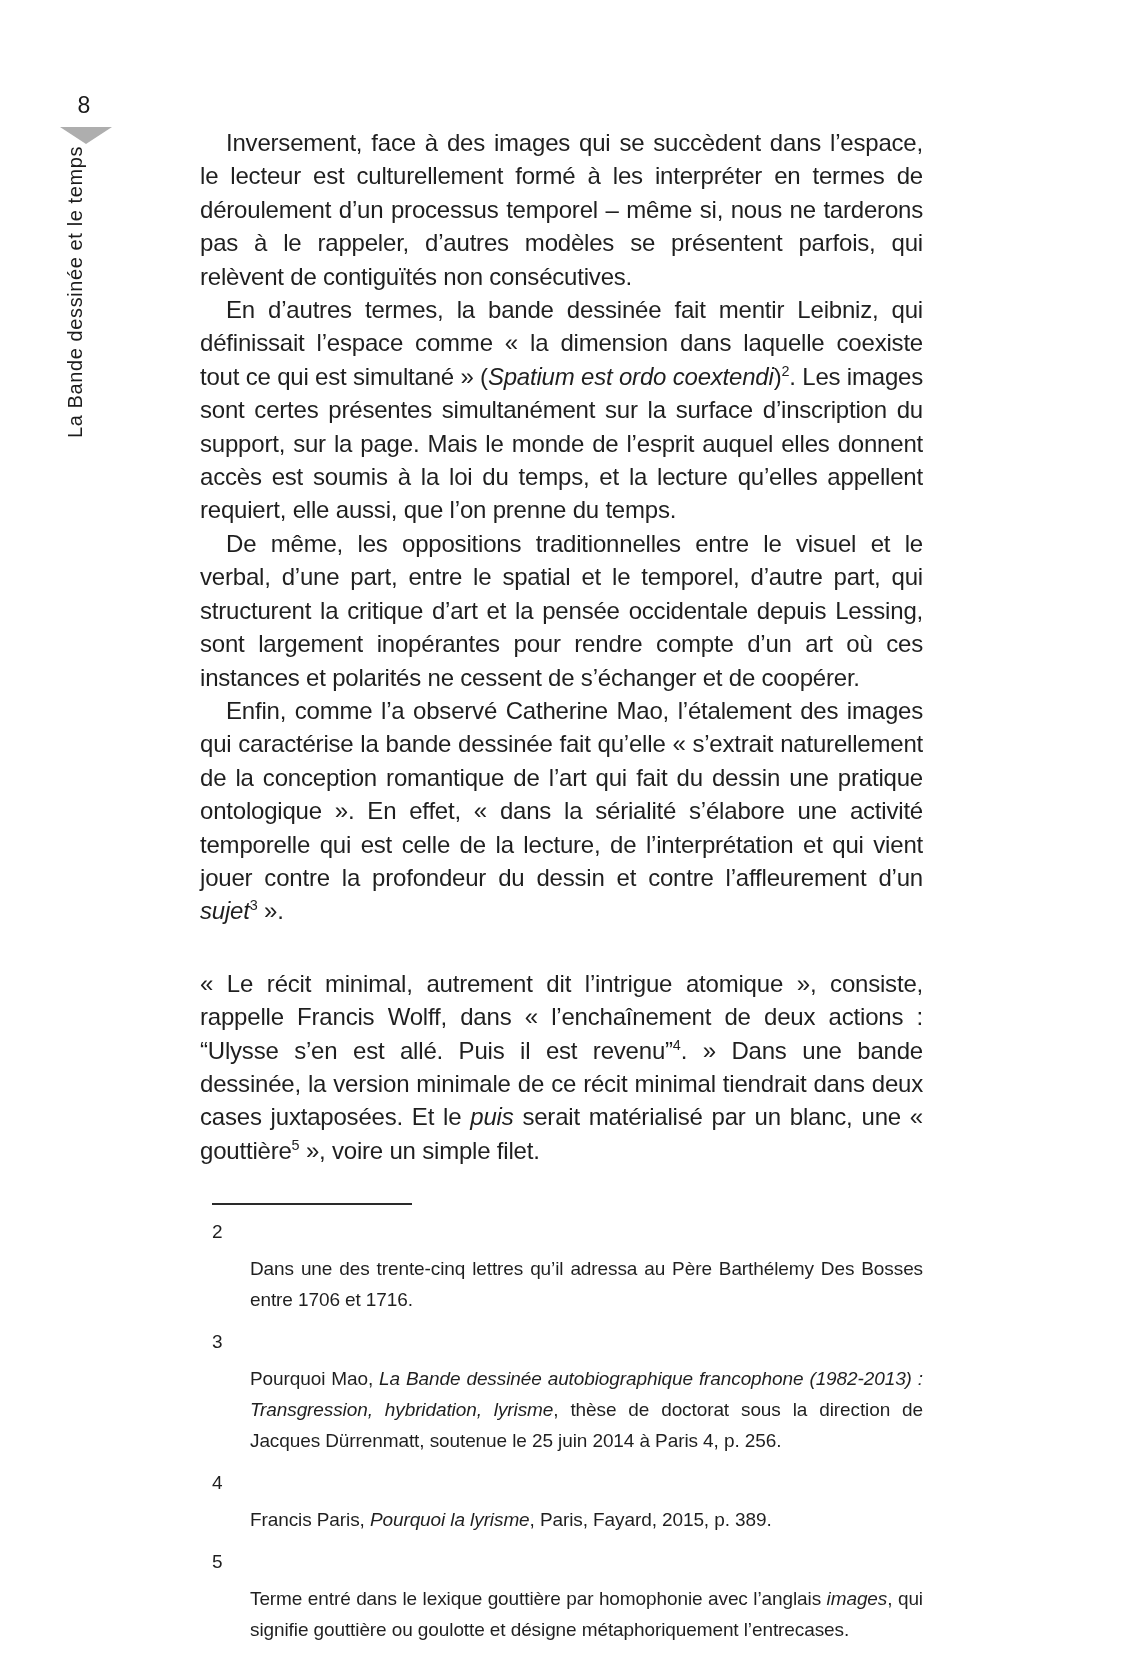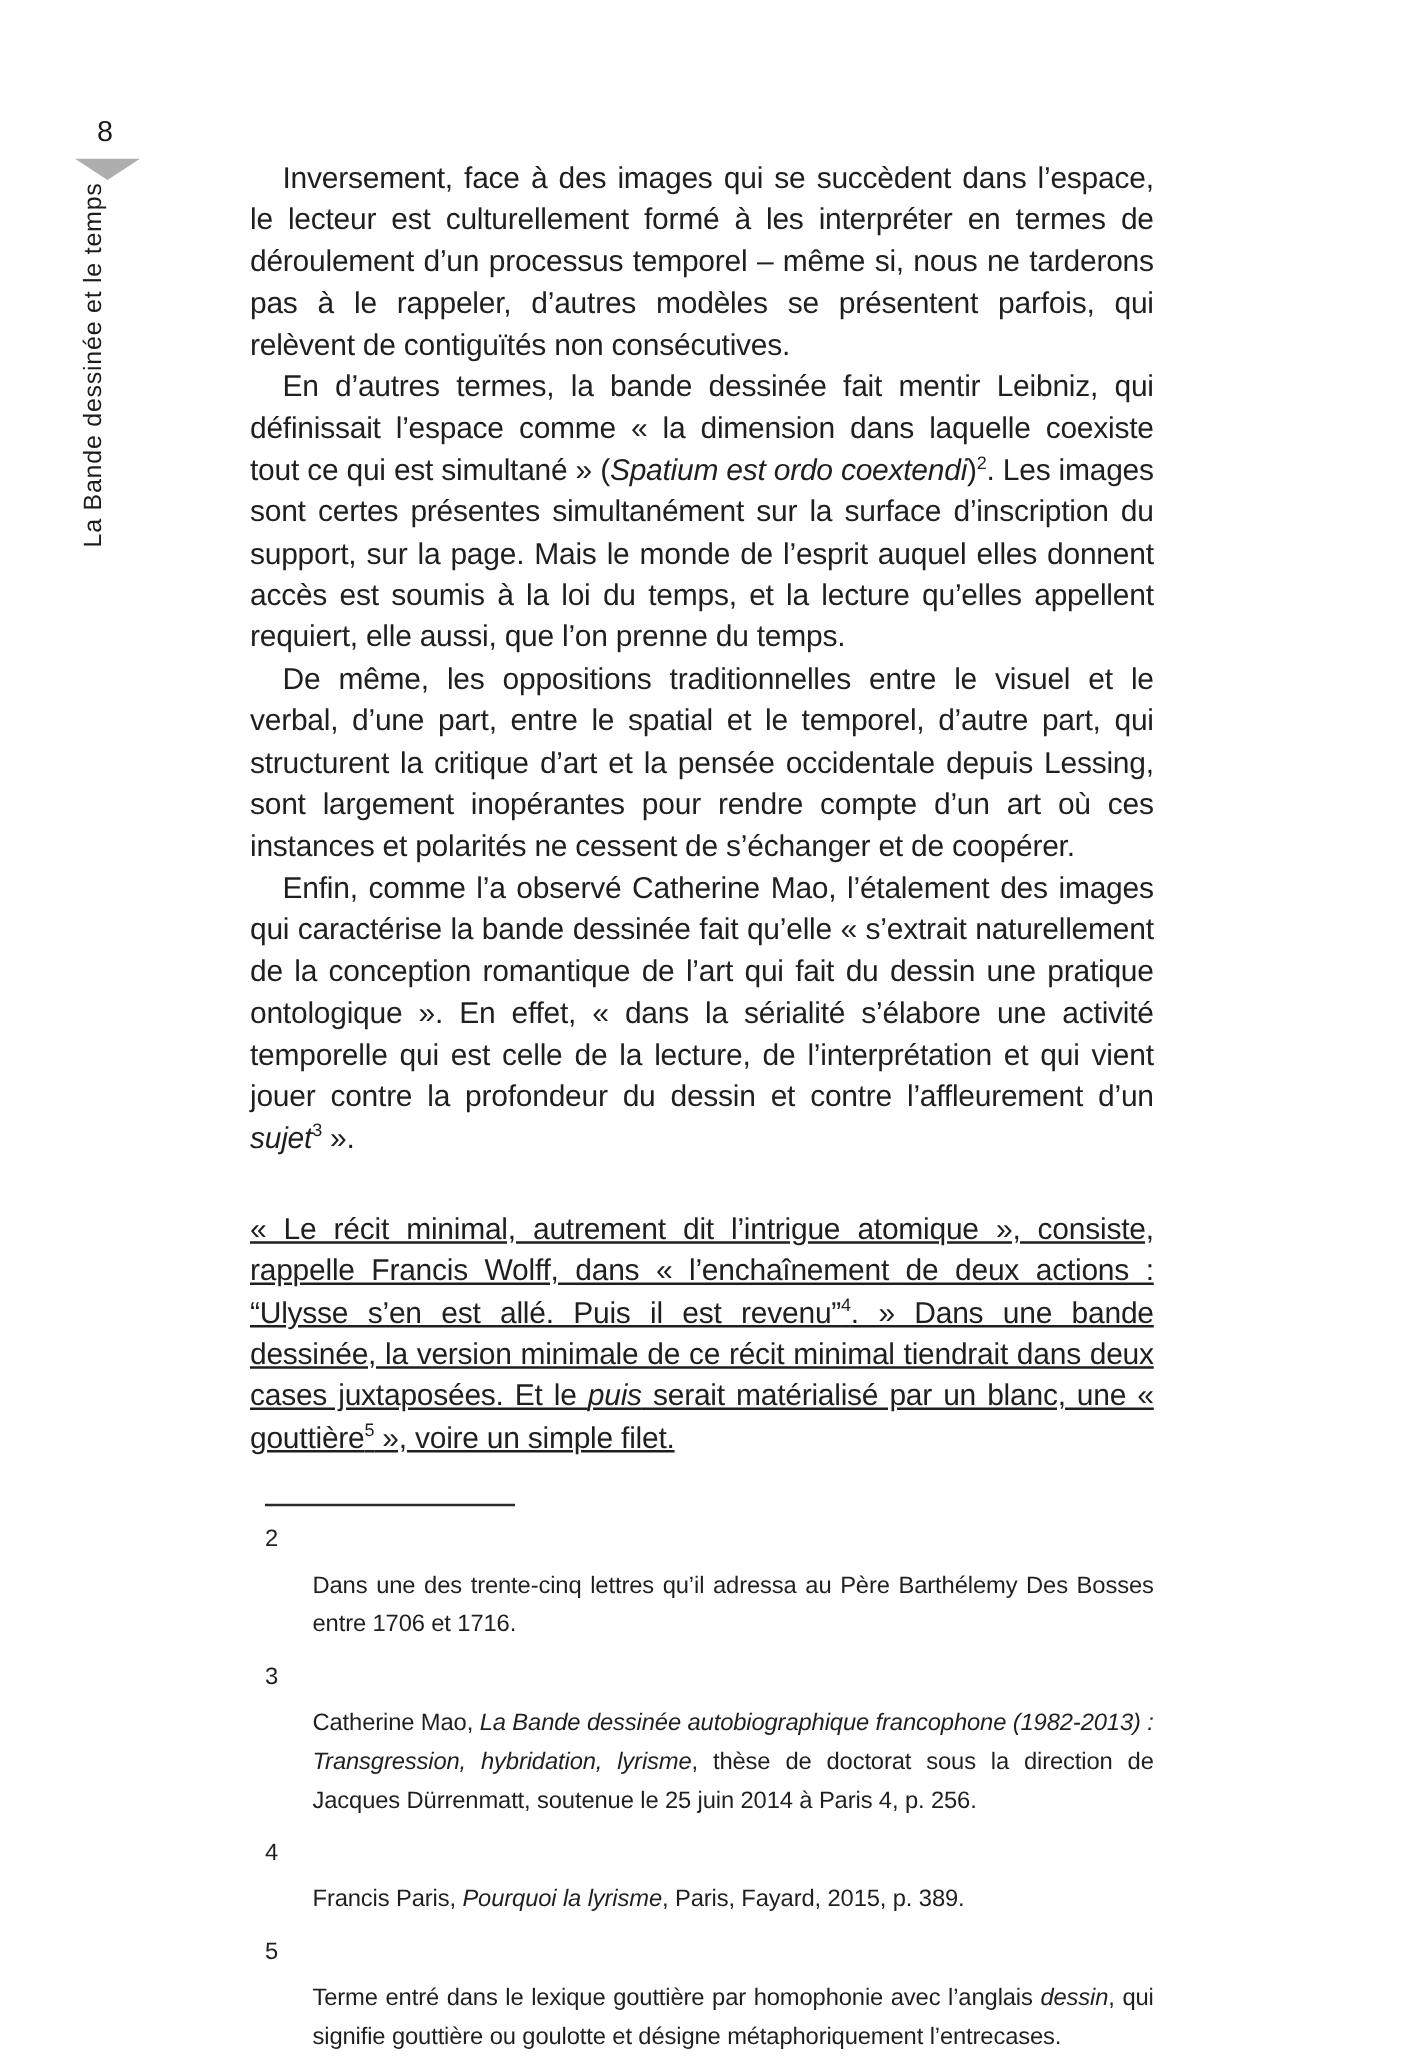--- a/index.html
+++ b/index.html
@@ -53,21 +53,21 @@
     left: 200px; top: 126px;
     width: 723px;
     font-size: 24px;
     line-height: 33.4px;
     letter-spacing: -0.2px;
     text-align: justify;
     color: #1f1f1f;
   }
   .para { margin: 0; }
   .para.indent { text-indent: 26px; }
-  .para.section-start { margin-top: 39px; text-indent: 0; text-decoration: underline; }
+  .para.section-start { margin-top: 39px; text-indent: 0; }
   .para sup {
     font-size: 60%;
     line-height: 0;
     vertical-align: super;
   }
 
   
   .footnotes {
     position: absolute;
     left: 200px; top: 1196px;
@@ -118,27 +118,27 @@
   <div class="footnotes">
     <hr class="fn-rule">
 
     <div class="footnote">
       <span class="fn-num">2</span>
       <span class="fn-text"><span>Dans une des trente-cinq lettres qu’il adressa au Père Barthélemy Des Bosses entre 1706 et 1716.</span></span>
     </div>
 
     <div class="footnote">
       <span class="fn-num">3</span>
-      <span class="fn-text"><span>Catherine Mao, </span><i>La Bande dessinée autobiographique francophone (1982-2013) : Transgression, hybridation, lyrisme</i><span>, thèse de doctorat sous la direction de Jacques Dürrenmatt, soutenue le 25 juin 2014 à Paris 4, p. 256.</span></span>
+      <span class="fn-text"><span>Pourquoi Mao, </span><i>La Bande dessinée autobiographique francophone (1982-2013) : Transgression, hybridation, lyrisme</i><span>, thèse de doctorat sous la direction de Jacques Dürrenmatt, soutenue le 25 juin 2014 à Paris 4, p. 256.</span></span>
     </div>
 
     <div class="footnote">
       <span class="fn-num">4</span>
       <span class="fn-text"><span>Francis Paris, </span><i>Pourquoi la lyrisme</i><span>, Paris, Fayard, 2015, p. 389.</span></span>
     </div>
 
     <div class="footnote">
       <span class="fn-num">5</span>
-      <span class="fn-text"><span>Terme entré dans le lexique gouttière par homophonie avec l’anglais </span><i>dessin</i><span>, qui signifie gouttière ou goulotte et désigne métaphoriquement l’entrecases.</span></span>
+      <span class="fn-text"><span>Terme entré dans le lexique gouttière par homophonie avec l’anglais </span><i>images</i><span>, qui signifie gouttière ou goulotte et désigne métaphoriquement l’entrecases.</span></span>
     </div>
   </div>
 
 </div>
 
 </body></html>

